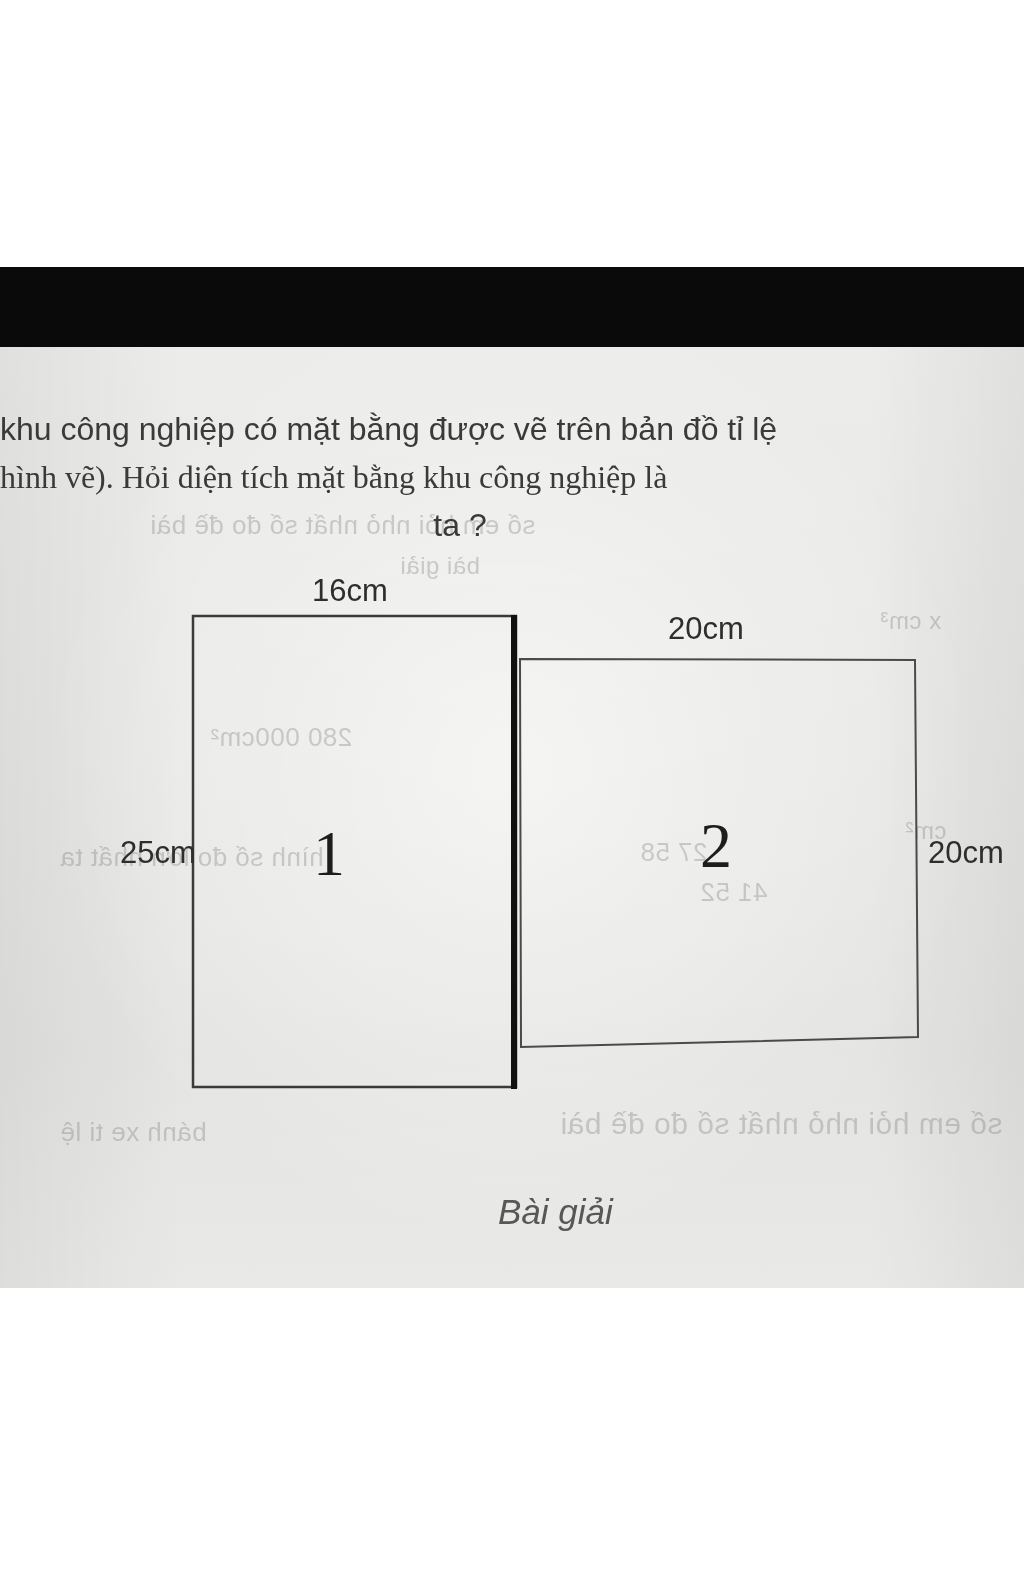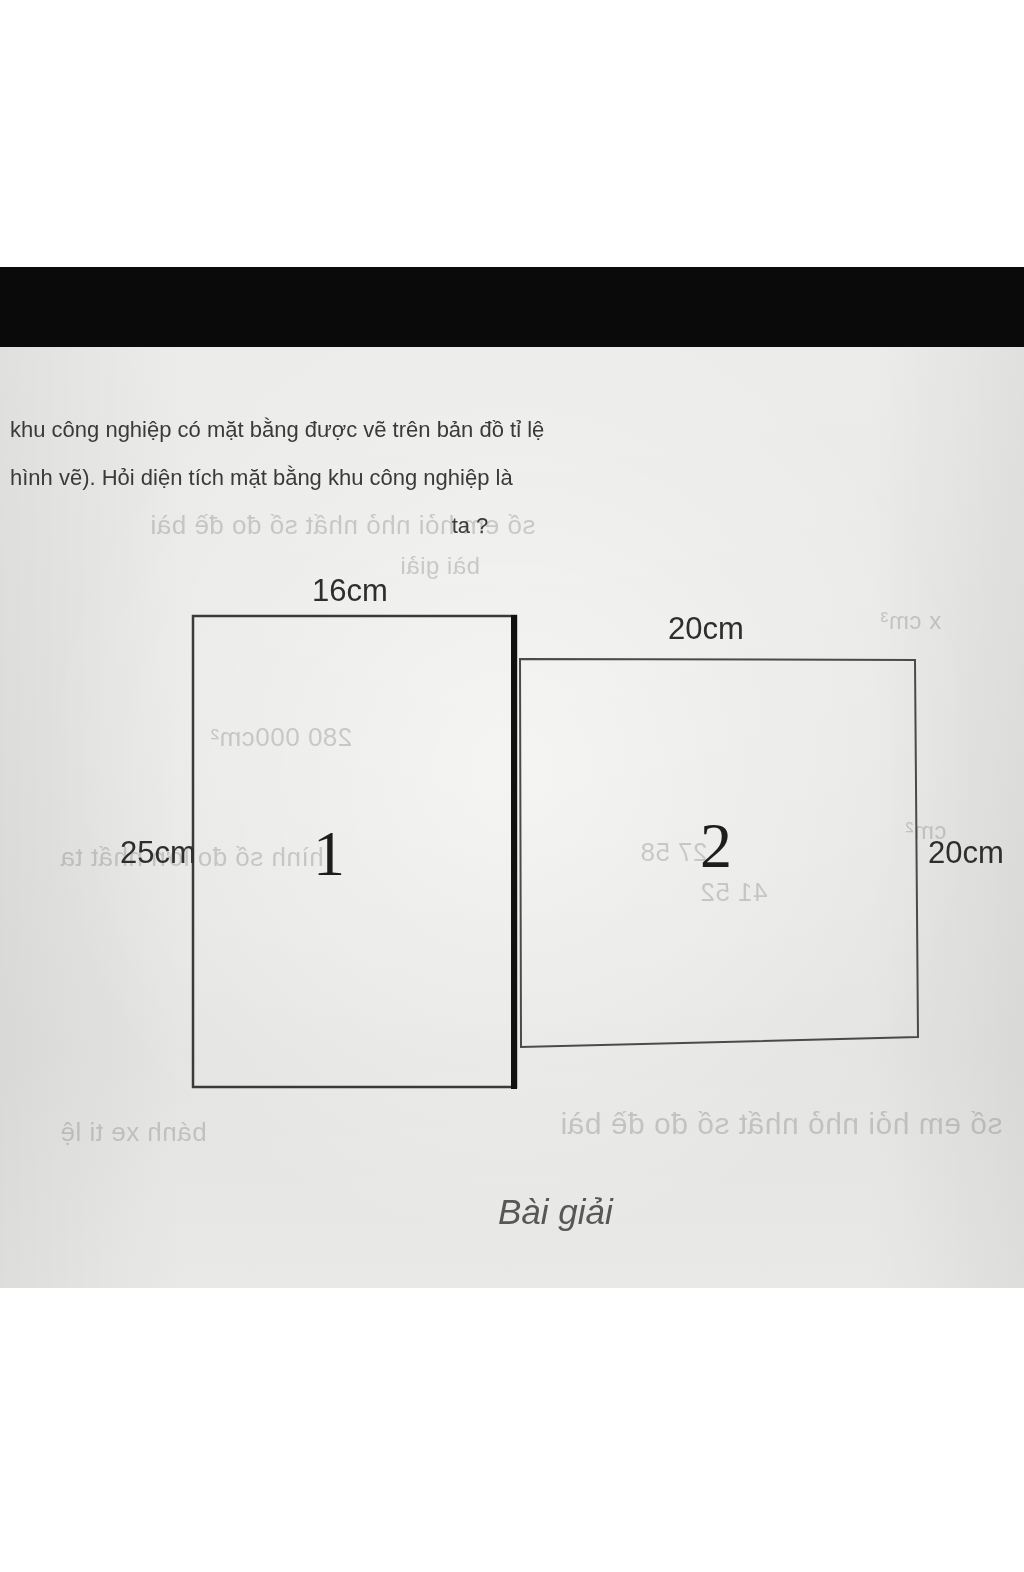--- a/index.html
+++ b/index.html
@@ -74,27 +74,26 @@
   .ghost.g8 { left: 905px; top: 470px; font-size: 24px; }
   .ghost.g9 { left: 640px; top: 490px; font-size: 26px; }
   .ghost.g10 { left: 700px; top: 530px; font-size: 26px; }
 
   
   .stmt {
     position: absolute;
     left: 0;
     width: 920px;
     color: #3a3a3a;
-    font-size: 22px;
+    font-size: 32px;
     line-height: 45px;
     white-space: nowrap;
-    padding-left: 10px;
   }
   .stmt.l1 { top: 60px; }
-  .stmt.l2 { top: 108px; }
+  .stmt.l2 { top: 108px; font-family: Liberation Serif, serif; }
   .stmt.l3 { top: 156px; text-align: center; }
 
   
   .diagram {
     position: absolute;
     left: 0;
     top: 0;
     width: 1024px;
     height: 941px;
     pointer-events: none;

